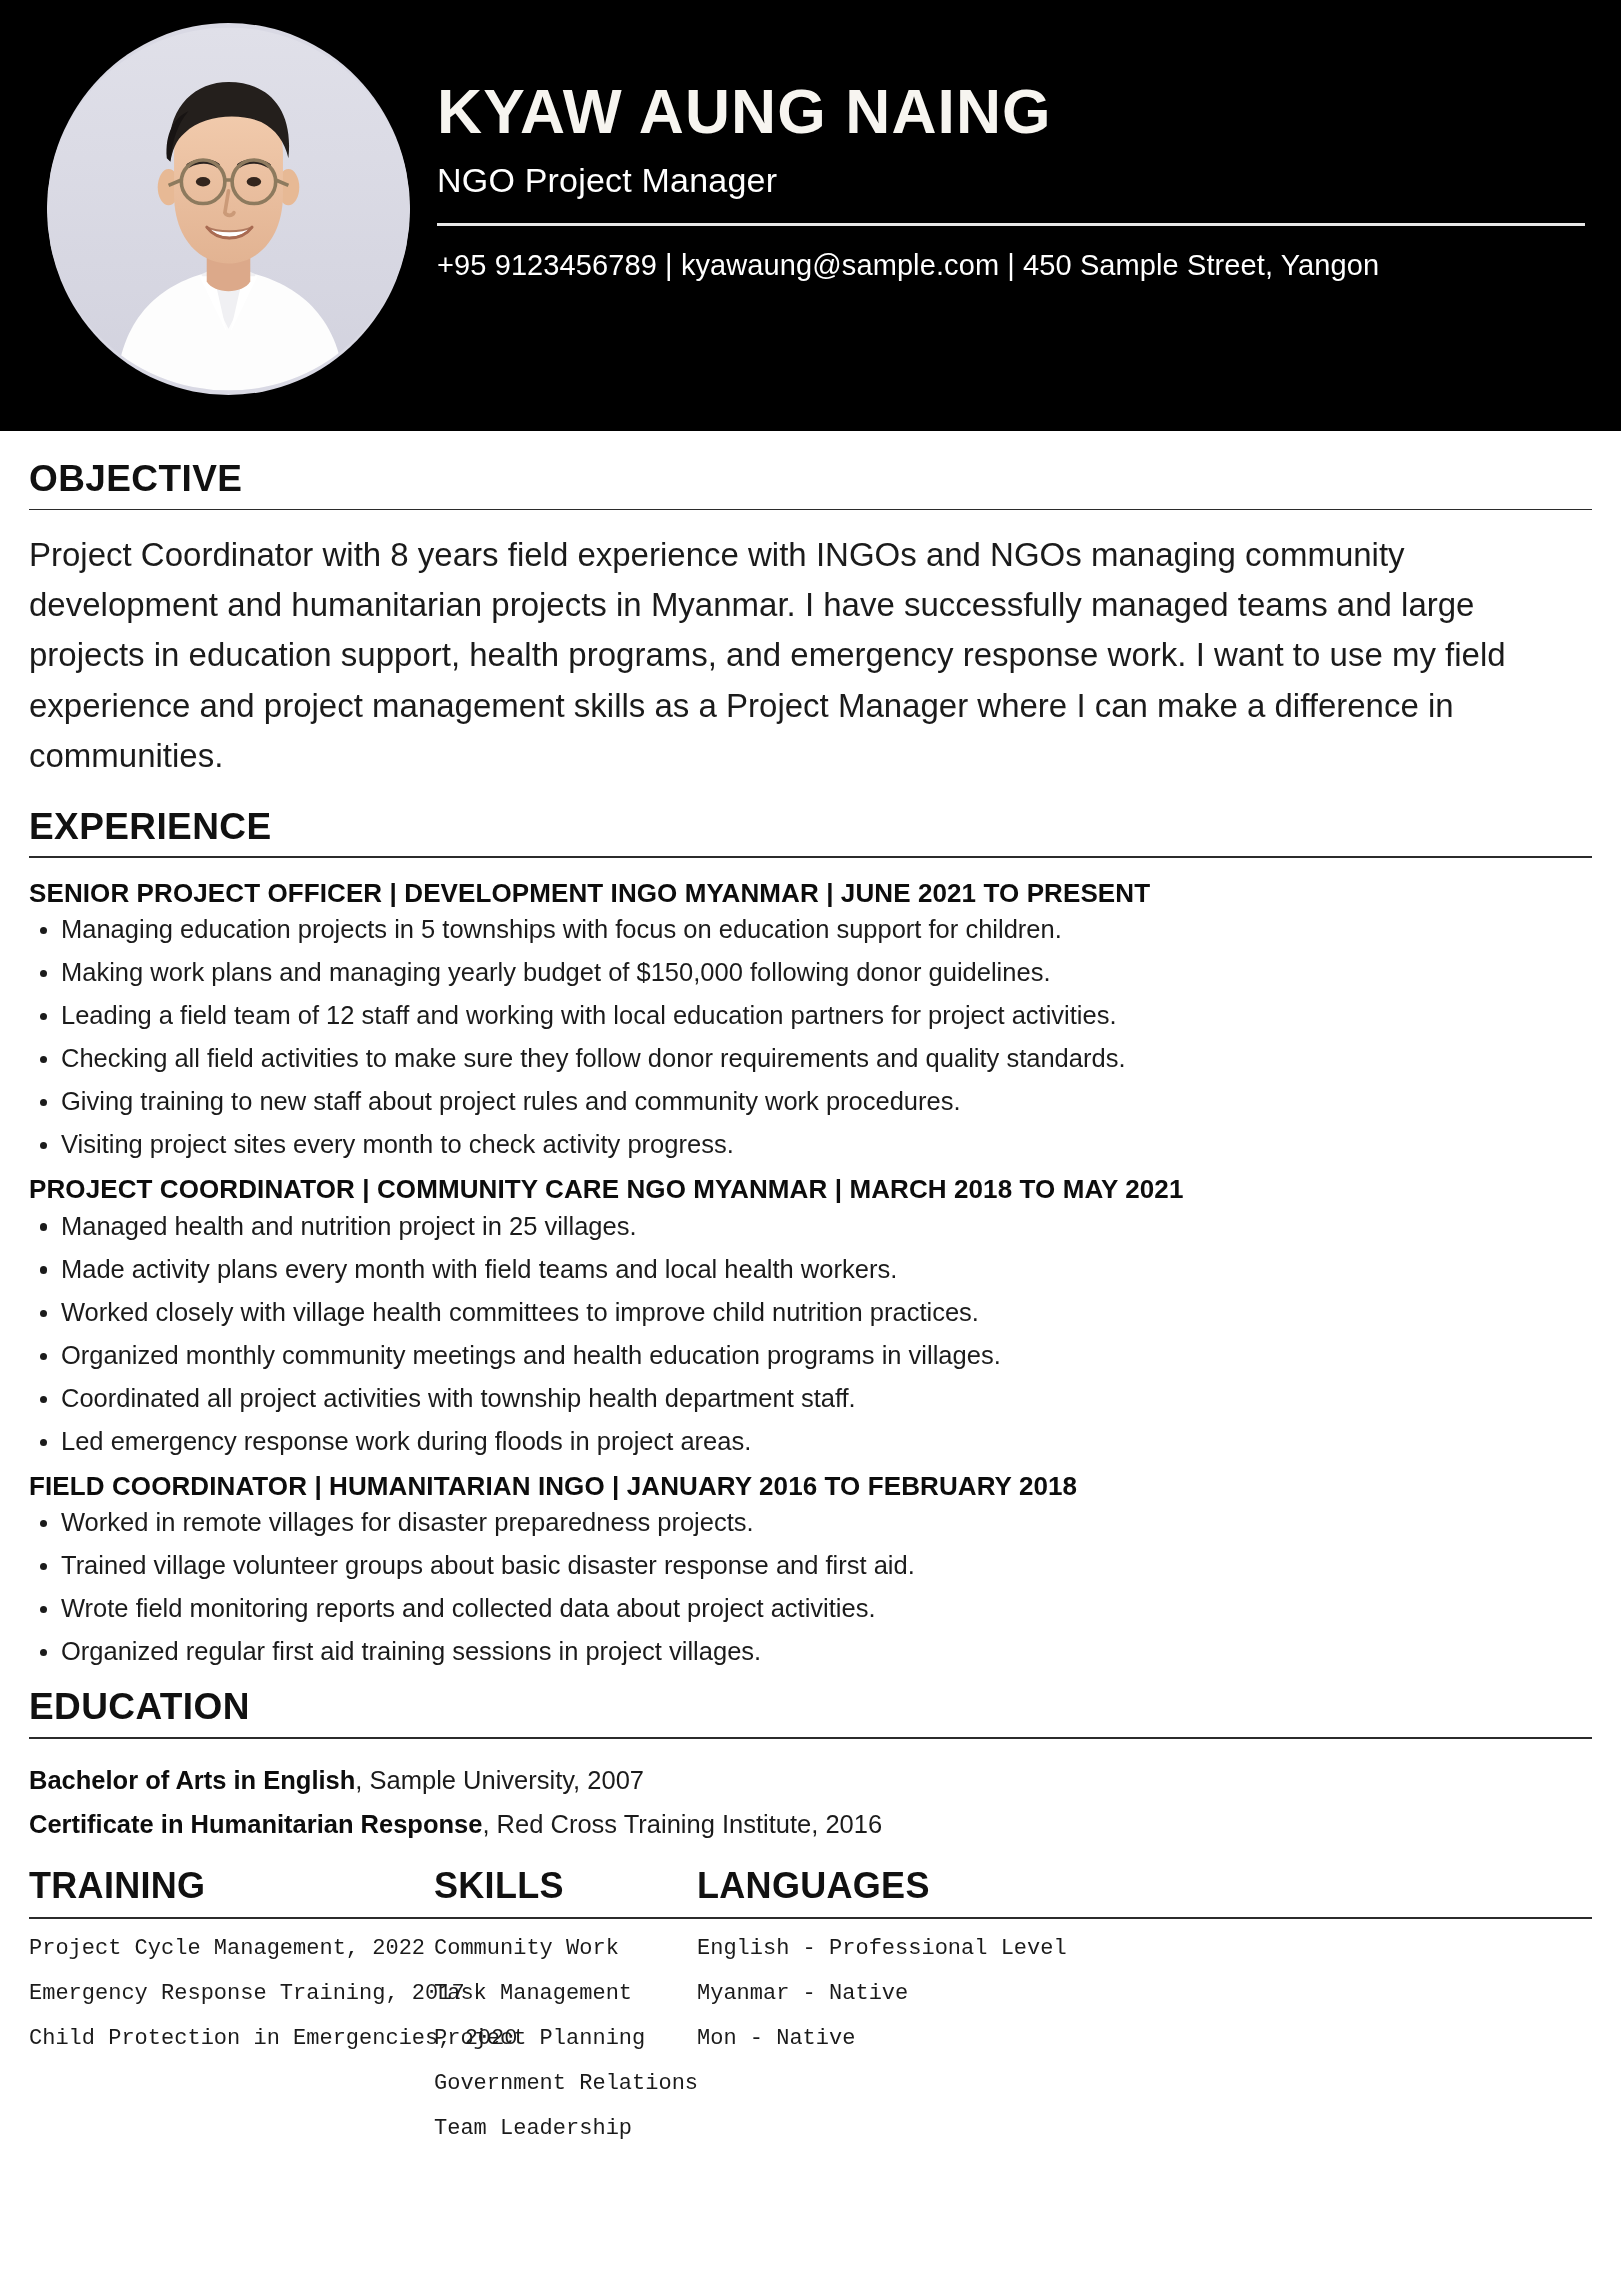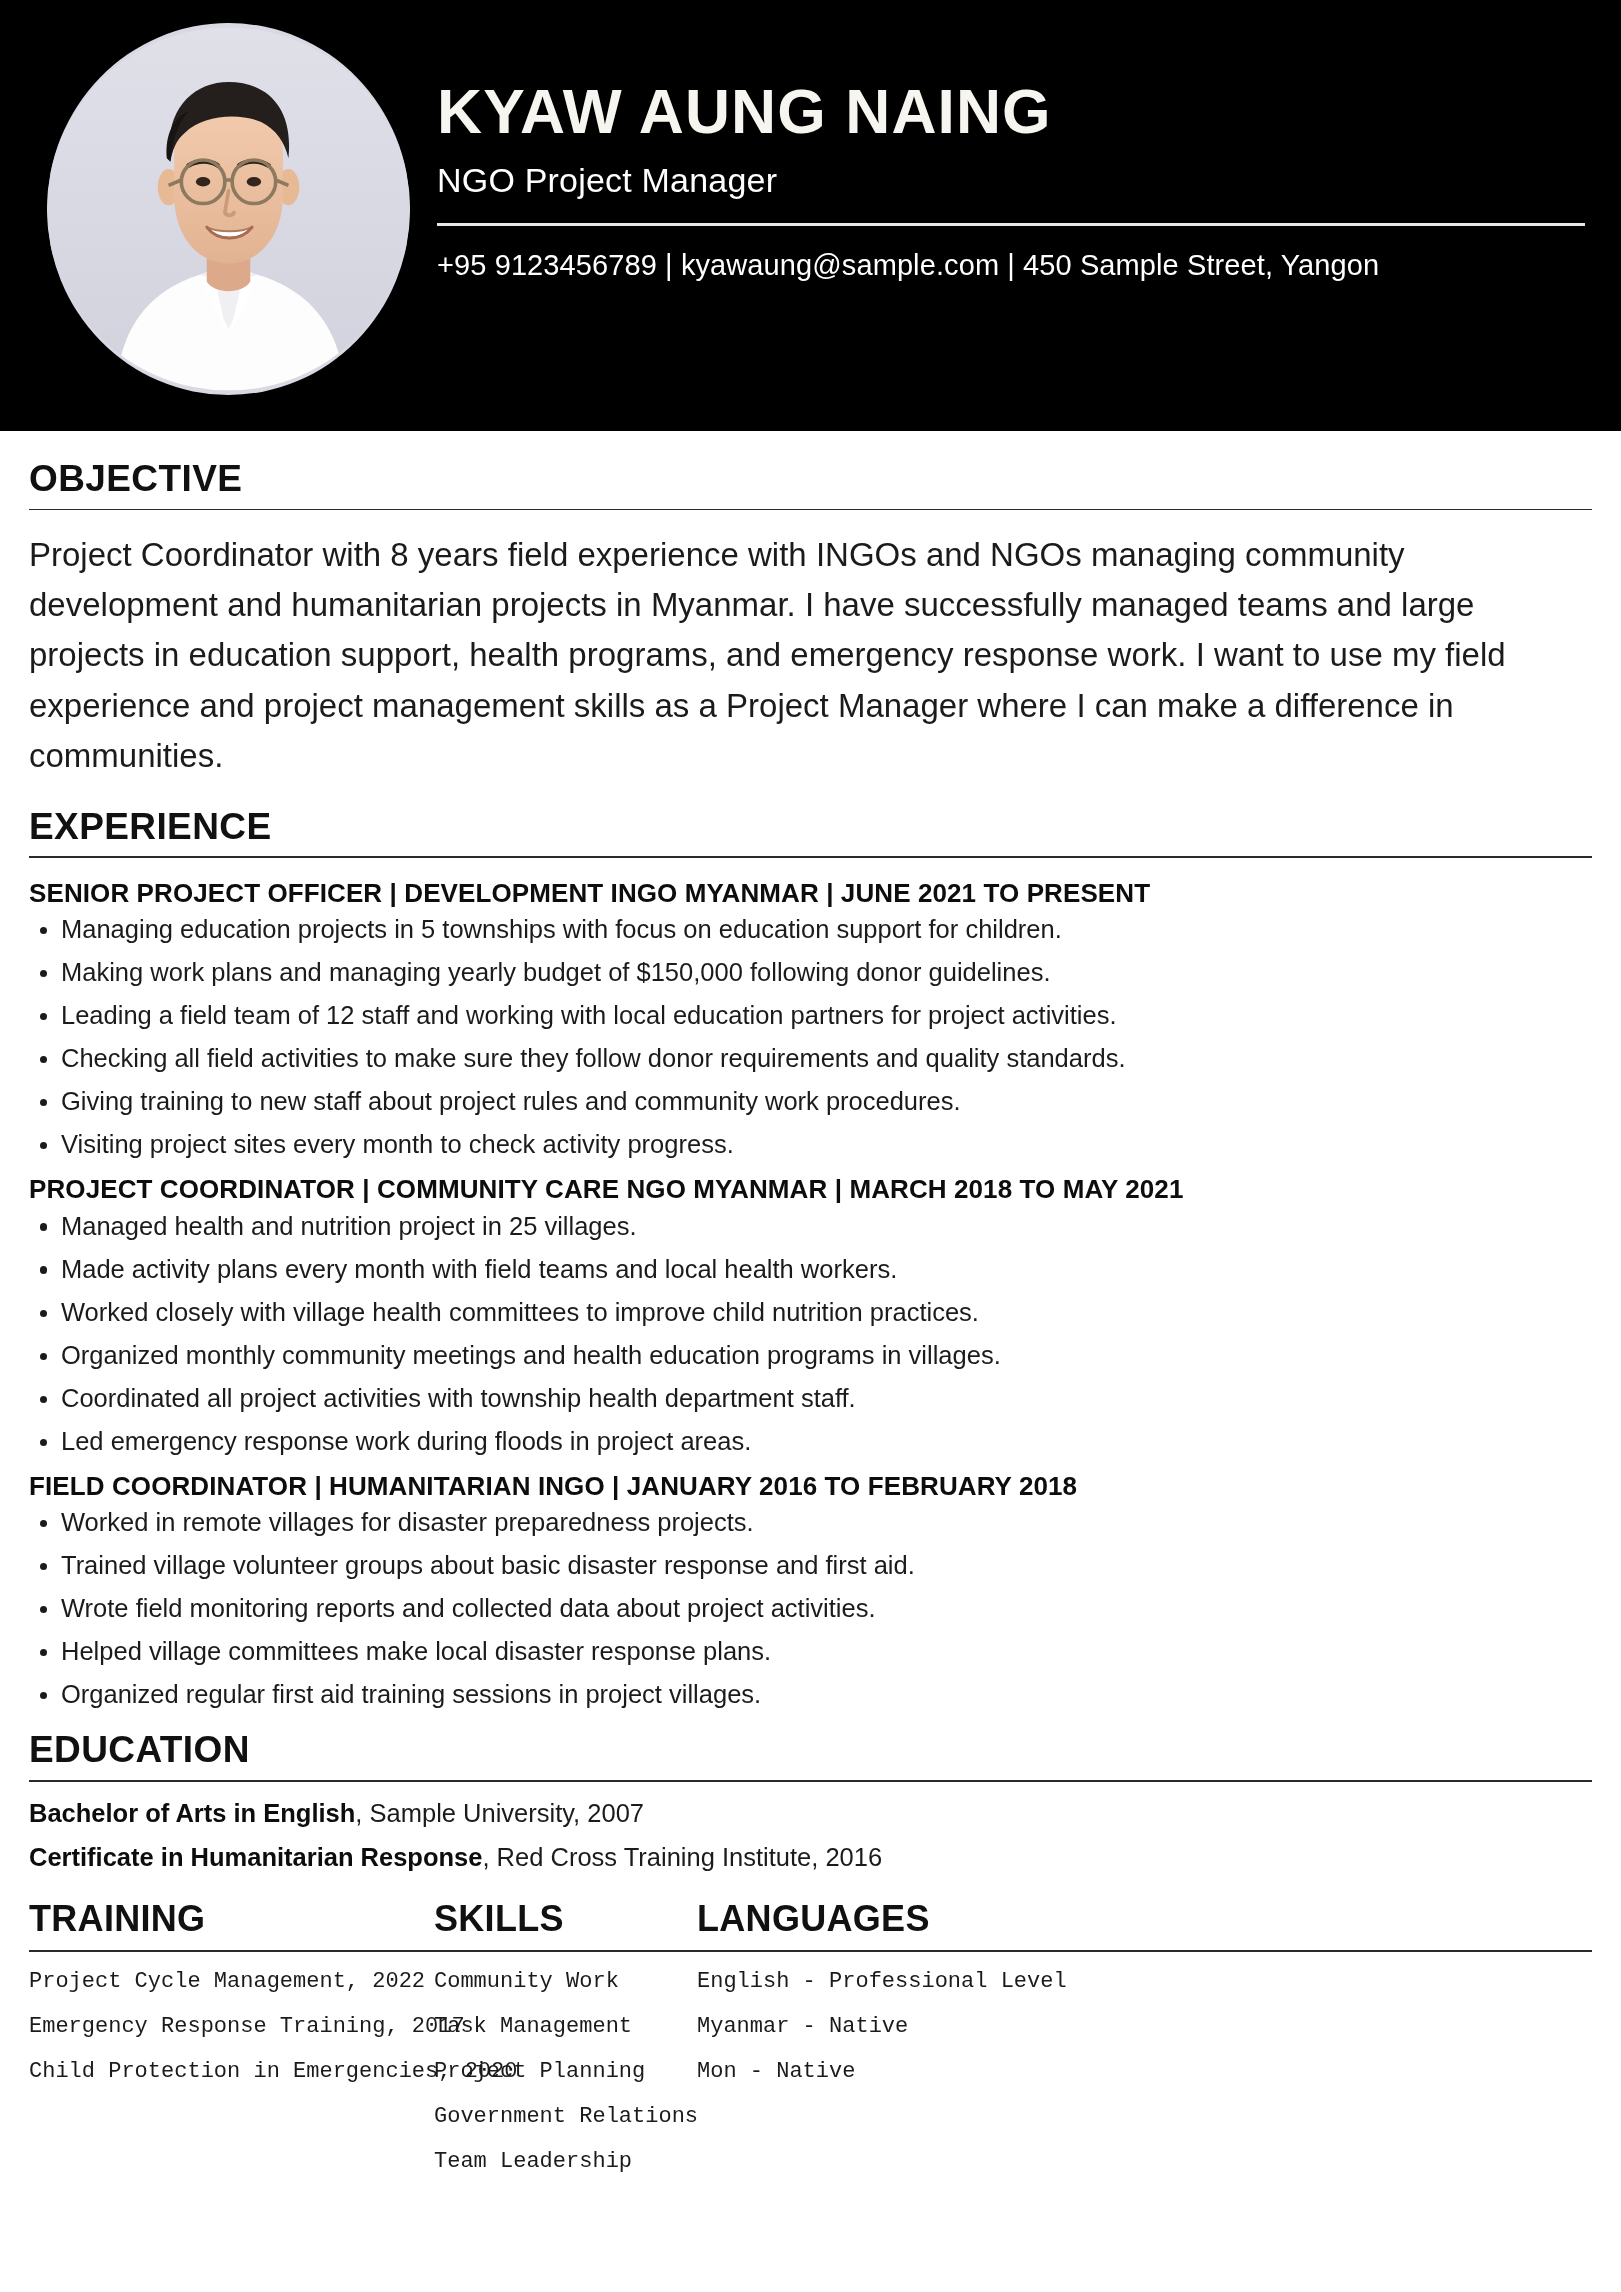--- a/index.html
+++ b/index.html
@@ -153,21 +153,21 @@
     content: "";
     position: absolute;
     left: 10.7px;
     top: 10.7px;
     width: 7.2px;
     height: 7.2px;
     border-radius: 50%;
     background: #1b1b1b;
   }
 
-  .edu-list { margin-top: 18px; }
+  .edu-list { margin-top: 28px; }
 
   .edu-item {
     font-family: "Liberation Sans", sans-serif;
     font-weight: 400;
     font-size: 25.5px;
     line-height: 1.06;
     color: #1b1b1b;
     margin-bottom: 17px;
   }
 
@@ -321,21 +321,20 @@
           <li>Led emergency response work during floods in project areas.</li>
         </ul>
       </div>
 
       <div class="job" style="margin-top:16px;">
         <div class="job-heading">FIELD COORDINATOR | HUMANITARIAN INGO | JANUARY 2016 TO FEBRUARY 2018</div>
         <ul class="bullets">
           <li>Worked in remote villages for disaster preparedness projects.</li>
           <li>Trained village volunteer groups about basic disaster response and first aid.</li>
           <li>Wrote field monitoring reports and collected data about project activities.</li>
-          <li>Helped village committees make local disaster response plans.</li>
           <li>Organized regular first aid training sessions in project villages.</li>
         </ul>
       </div>
     </div>
 
     <div class="section" style="margin-top:23px;">
       <div class="section-title">EDUCATION</div>
       <div class="section-rule"></div>
       <div class="edu-list">
         <div class="edu-item"><b>Bachelor of Arts in English</b><span>, Sample University, 2007</span></div>

